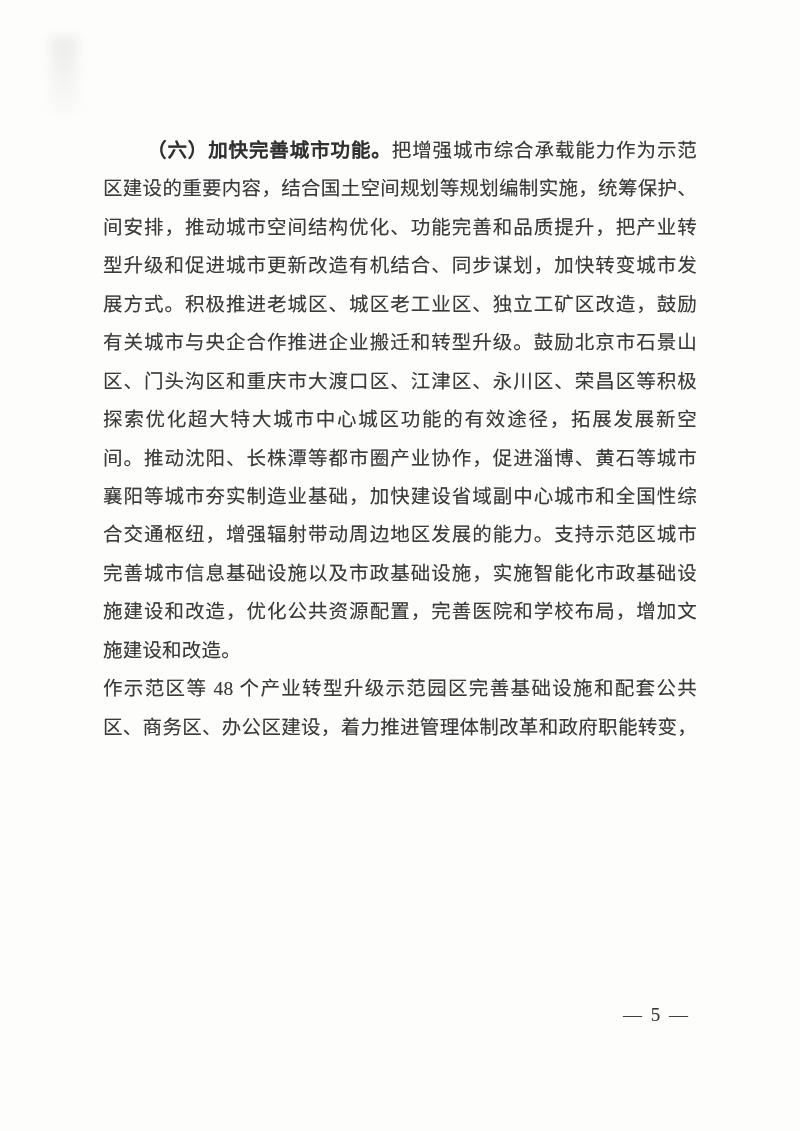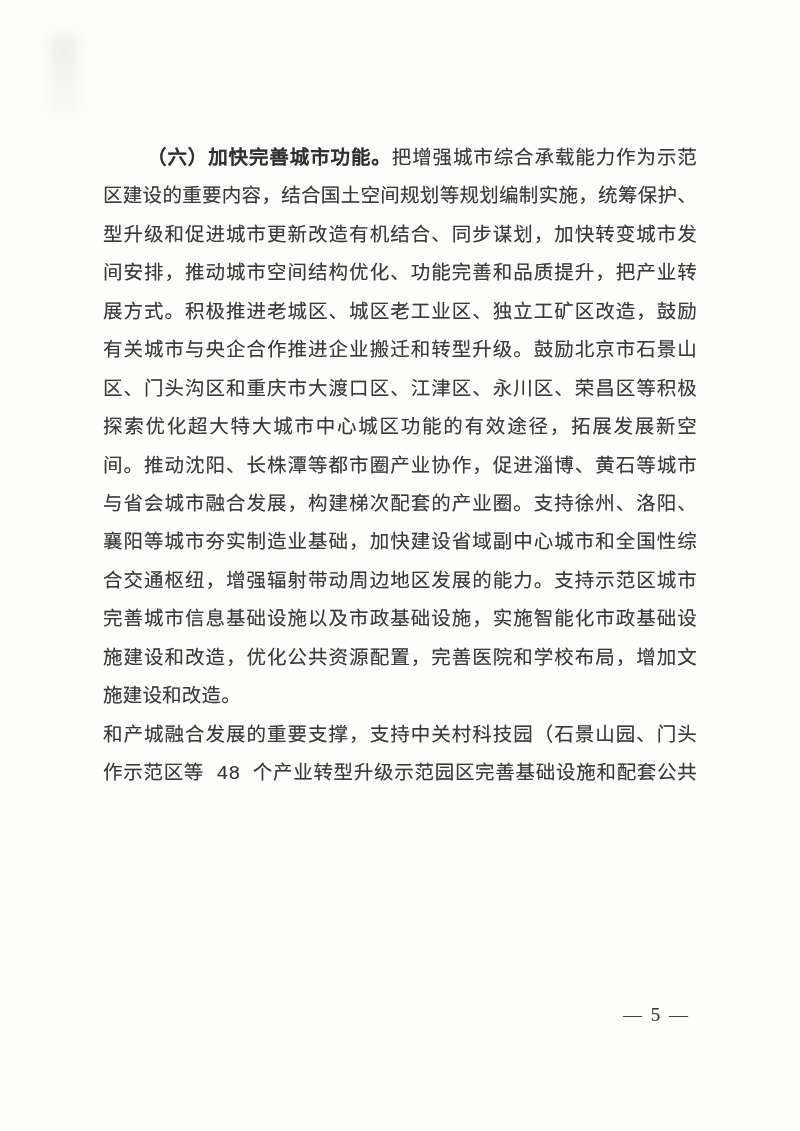--- a/index.html
+++ b/index.html
@@ -19,27 +19,26 @@
     top: 36px;
     width: 28px;
     height: 82px;
     background: linear-gradient(180deg, rgba(170,170,170,0.20), rgba(200,200,200,0.04));
     filter: blur(6px);
     pointer-events: none;
   }
   .textblock {
     position: absolute;
     left: 103px;
-    top: 140px;
+    top: 132px;
     width: 594px;
     font-size: 19.5px;
     letter-spacing: 0.2px;
     line-height: 38.45px;
     text-shadow: 0 0 0.5px rgba(58,58,58,0.45);
-    font-family: Liberation Mono, monospace;
   }
   .line {
     white-space: nowrap;
     text-align: justify;
     text-align-last: justify;
     height: 38.45px;
   }
   .line.indent { padding-left: 44px; }
   .line.short { text-align-last: left; }
   .line .bold { font-weight: 700; color: #303030; }
@@ -55,31 +54,30 @@
 </style>
 </head>
 <body>
 
 <div class="page">
   <div class="scan-smudge"></div>
 
   <div class="textblock">
     <div class="line indent"><span class="bold">（六）加快完善城市功能。</span><span>把增强城市综合承载能力作为示范</span></div>
     <div class="line"><span>区建设的重要内容，结合国土空间规划等规划编制实施，统筹保护、</span></div>
+    <div class="line"><span>间安排，推动城市空间结构优化、功能完善和品质提升，把产业转</span></div>
     <div class="line"><span>型升级和促进城市更新改造有机结合、同步谋划，加快转变城市发</span></div>
-    <div class="line"><span>间安排，推动城市空间结构优化、功能完善和品质提升，把产业转</span></div>
     <div class="line"><span>展方式。积极推进老城区、城区老工业区、独立工矿区改造，鼓励</span></div>
     <div class="line"><span>有关城市与央企合作推进企业搬迁和转型升级。鼓励北京市石景山</span></div>
     <div class="line"><span>区、门头沟区和重庆市大渡口区、江津区、永川区、荣昌区等积极</span></div>
     <div class="line"><span>探索优化超大特大城市中心城区功能的有效途径，拓展发展新空</span></div>
     <div class="line"><span>间。推动沈阳、长株潭等都市圈产业协作，促进淄博、黄石等城市</span></div>
-    <div class="line"><span>与省会城市融合发展，构建梯次配套的产业圈。支持徐州、洛阳、</span></div>
     <div class="line"><span>襄阳等城市夯实制造业基础，加快建设省域副中心城市和全国性综</span></div>
     <div class="line"><span>合交通枢纽，增强辐射带动周边地区发展的能力。支持示范区城市</span></div>
     <div class="line"><span>完善城市信息基础设施以及市政基础设施，实施智能化市政基础设</span></div>
     <div class="line"><span>施建设和改造，优化公共资源配置，完善医院和学校布局，增加文</span></div>
     <div class="line short"><span>施建设和改造。</span></div>
-    <div class="line"><span>和产城融合发展的重要支撑，支持中关村科技园（石景山园、门头</span></div>
     <div class="line"><span>作示范区等 48 个产业转型升级示范园区完善基础设施和配套公共</span></div>
+    <div class="line"><span>区、商务区、办公区建设，着力推进管理体制改革和政府职能转变，</span></div>
   </div>
 
   <div class="page-number">— 5 —</div>
 </div>
 
 </body></html>

